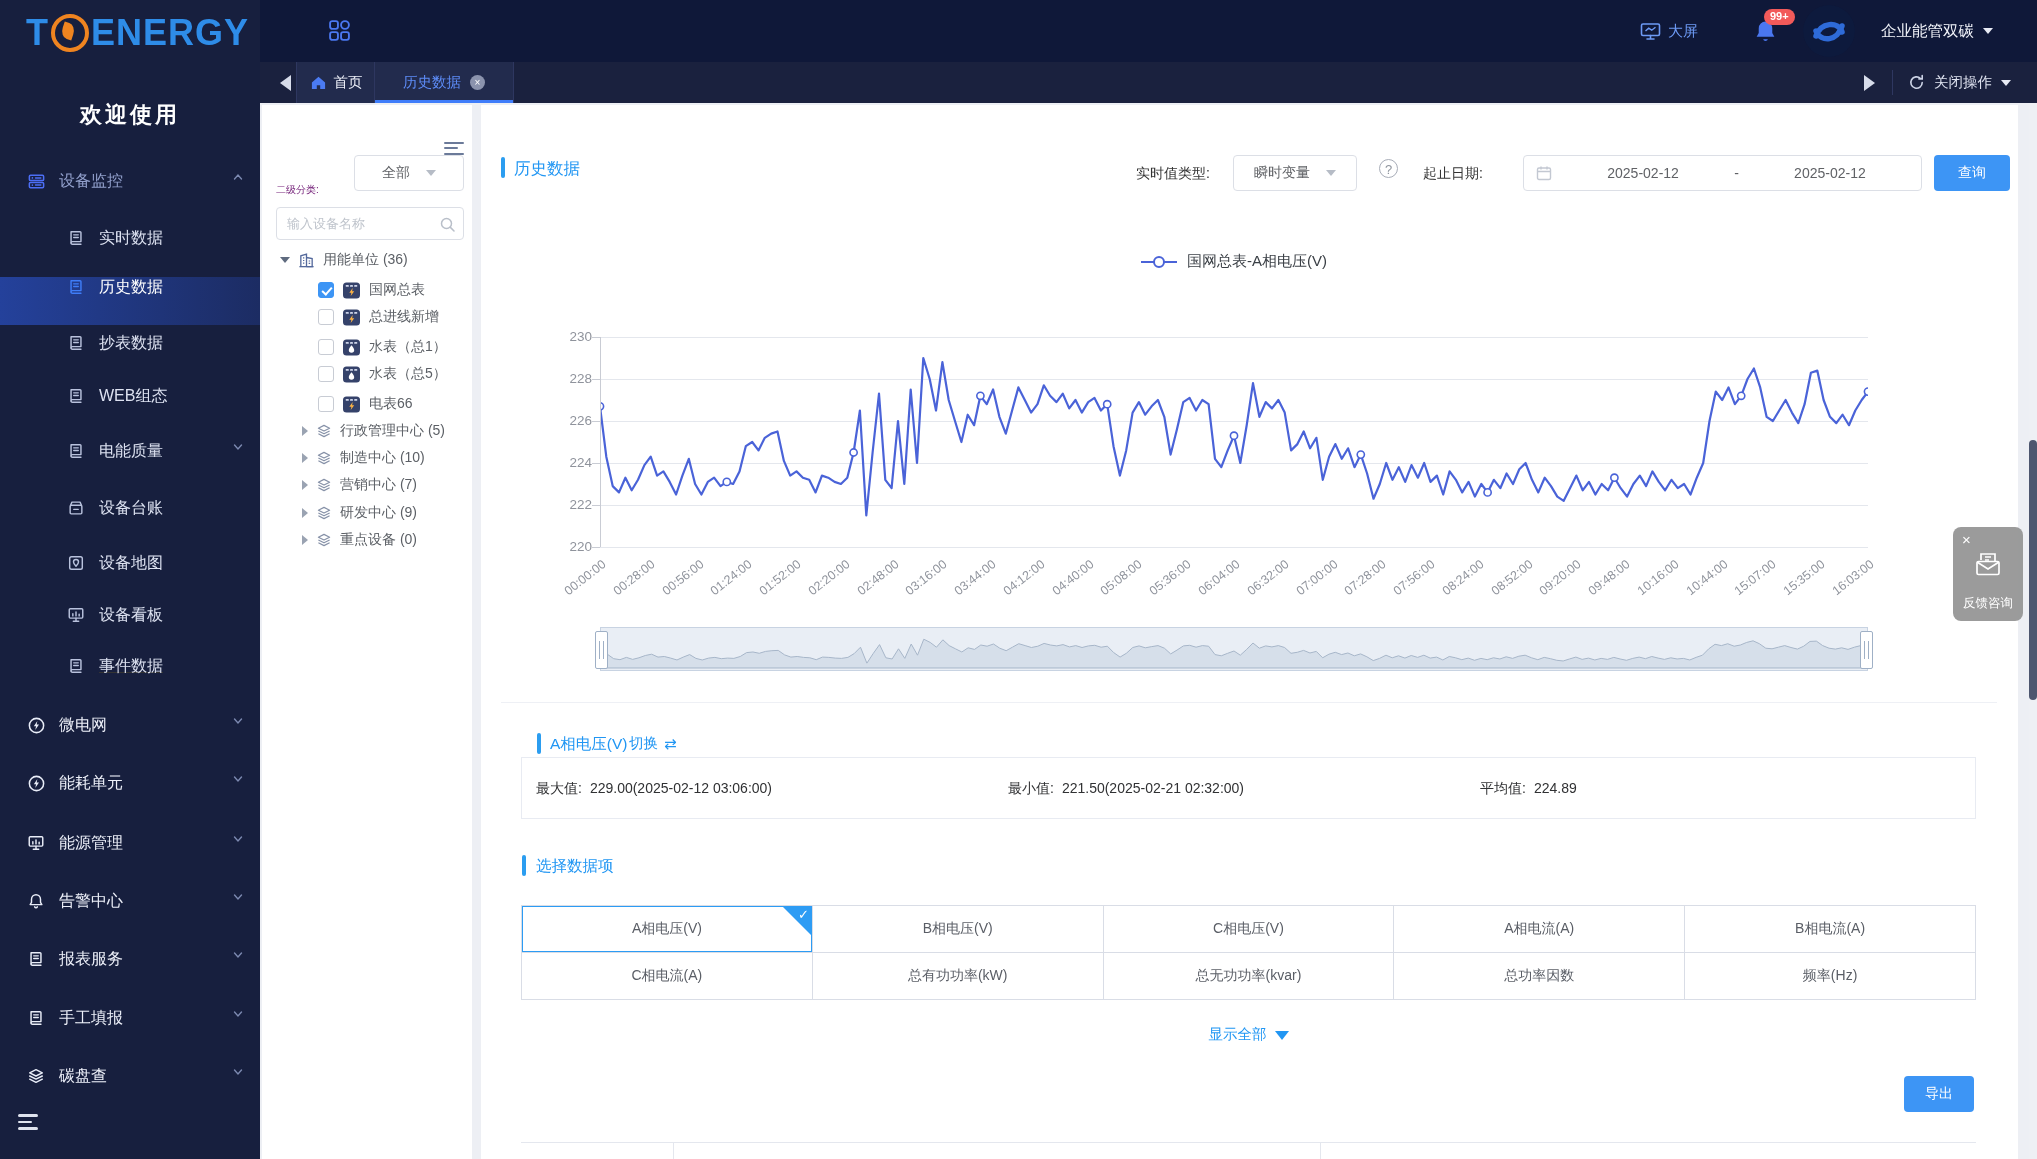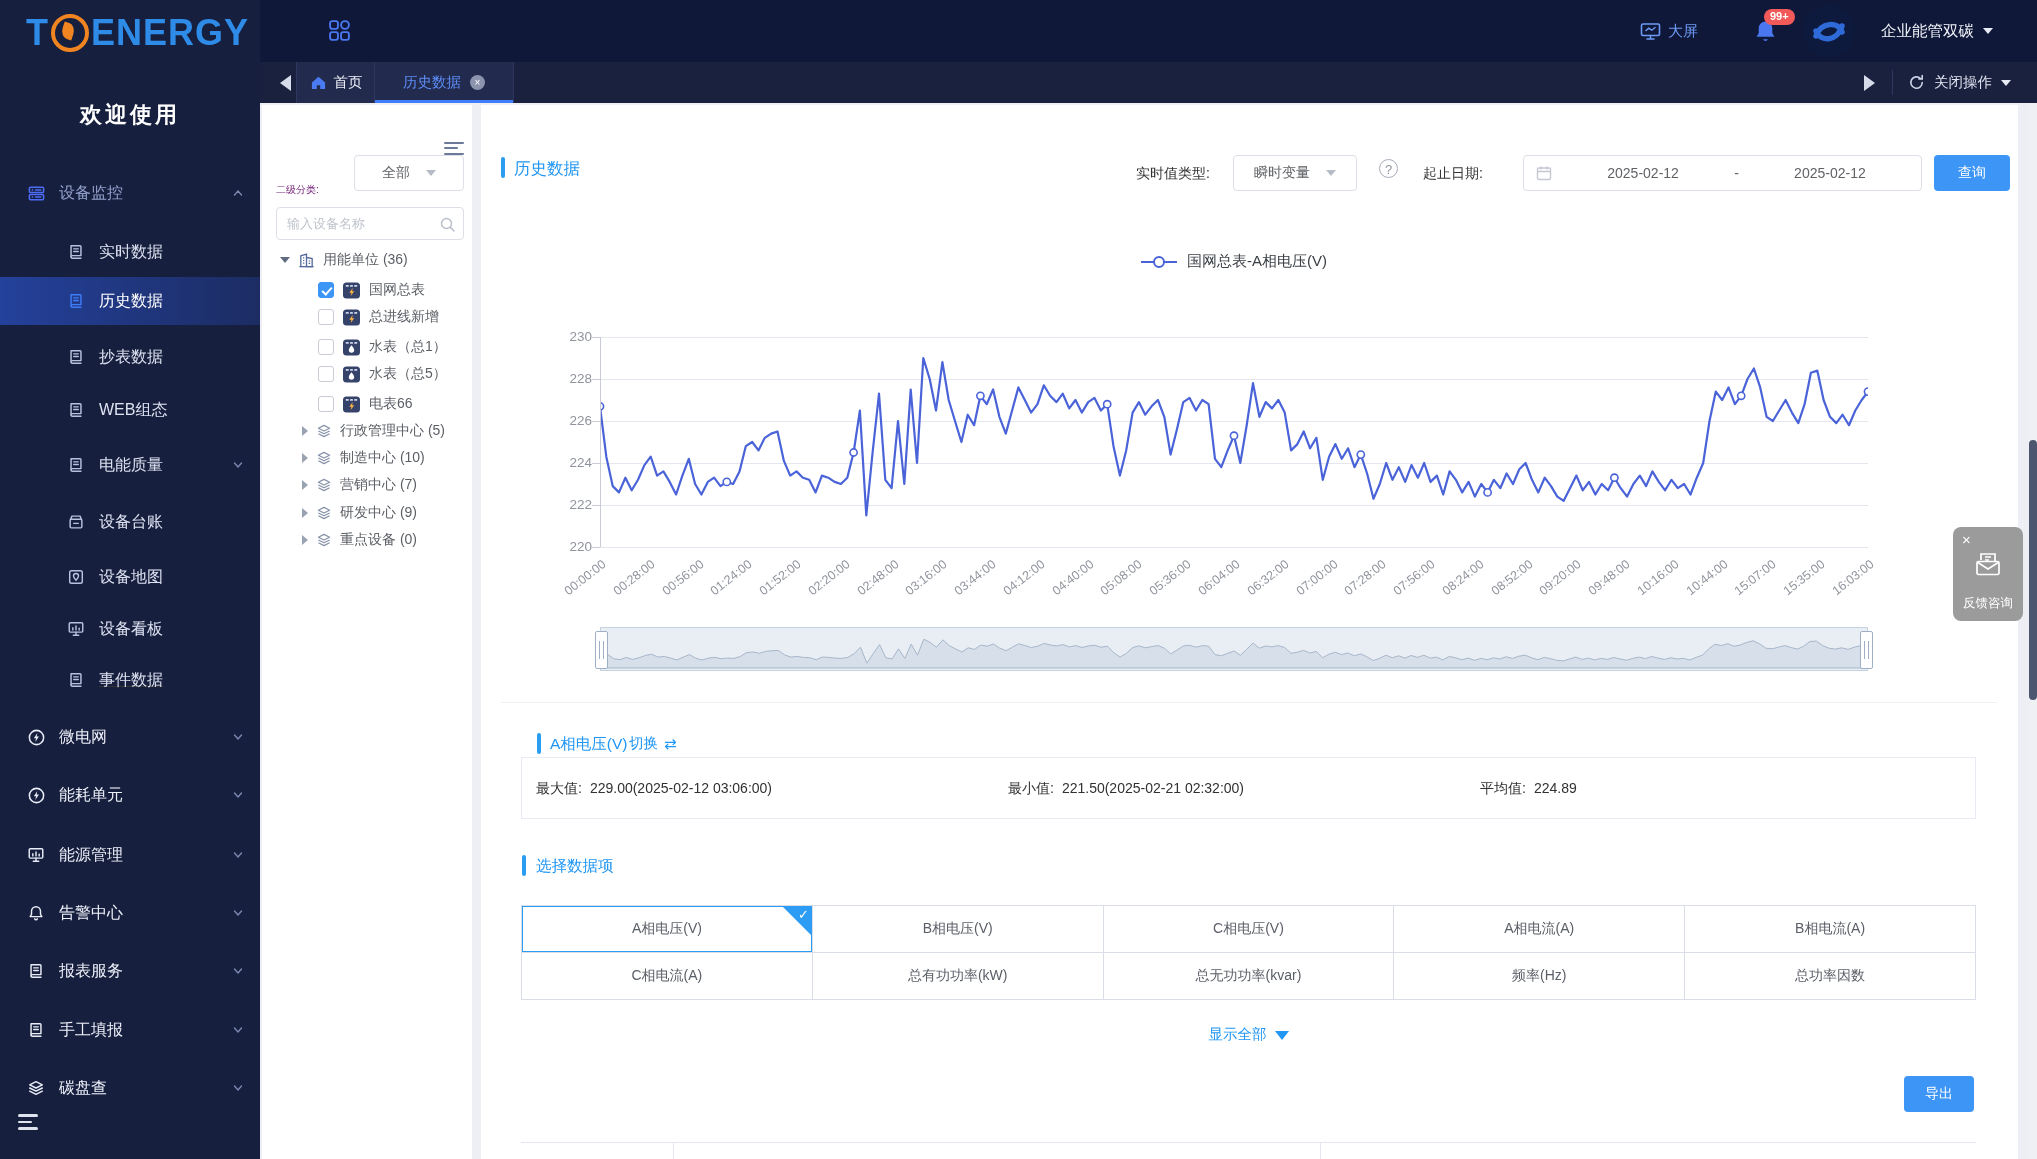--- a/index.html
+++ b/index.html
@@ -10,21 +10,21 @@
 
   
   #sidebar{position:absolute;left:0;top:0;width:260px;height:1159px;background:#171f3e;z-index:5}
   #logo{position:absolute;left:26px;top:12px;display:flex;align-items:center;
         font-weight:bold;font-size:36px;color:#2e8ce8;letter-spacing:1px}
   #logo .at{width:30px;height:30px;border:4px solid #ef8420;border-radius:50%;margin:0 2px;position:relative;display:inline-block}
   #logo .at::after{content:"";position:absolute;left:7px;top:5px;width:12px;height:16px;background:#ef8420;
         border-radius:0 60% 0 60%;transform:rotate(18deg)}
   #welcome{position:absolute;left:0;top:100px;width:260px;text-align:center;color:#fff;
         font-size:22px;font-weight:bold;letter-spacing:3px}
-  .srow{position:absolute;left:0;width:260px;height:44px;display:flex;align-items:center;cursor:pointer}
+  .srow{position:absolute;left:0;width:260px;height:44px;display:flex;cursor:pointer}
   .srow .ic{margin-left:26px;width:20px;height:20px;display:flex;align-items:center;justify-content:center;color:#e9edf8;flex:none}
   .srow.grp0 .ic{color:#4c6ef5}
   .srow .lbl{margin-left:13px;font-size:16px;color:#edf0f9;white-space:nowrap}
   .srow.grp0 .lbl{color:#92a0cc}
   .srow .chev{position:absolute;right:16px;color:#7c89b0;display:flex}
   .ssub{height:48px}
   .ssub .ic{margin-left:66px;color:#b9c2dd}
   .ssub .lbl{color:#dde2f1}
   .ssub.active{background:linear-gradient(90deg,#24419b,#1c2c63)}
   .ssub.active .ic{color:#3f7df8}
@@ -748,24 +748,24 @@
         <div class="scell">
           <span>C相电流(A)</span>
         </div>
         <div class="scell">
           <span>总有功功率(kW)</span>
         </div>
         <div class="scell">
           <span>总无功功率(kvar)</span>
         </div>
         <div class="scell">
+          <span>总功率因数</span>
+        </div>
+        <div class="scell">
           <span>频率(Hz)</span>
-        </div>
-        <div class="scell">
-          <span>总功率因数</span>
         </div>
       </div>
     <div id="show-all">
       <span>显示全部</span><span class="tri"></span>
     </div>
     <button id="btn-export" class="blue-btn">导出</button>
     <div id="table-sliver">
         <i style="left:152px"></i>
         <i style="left:799px"></i>
       </div>

